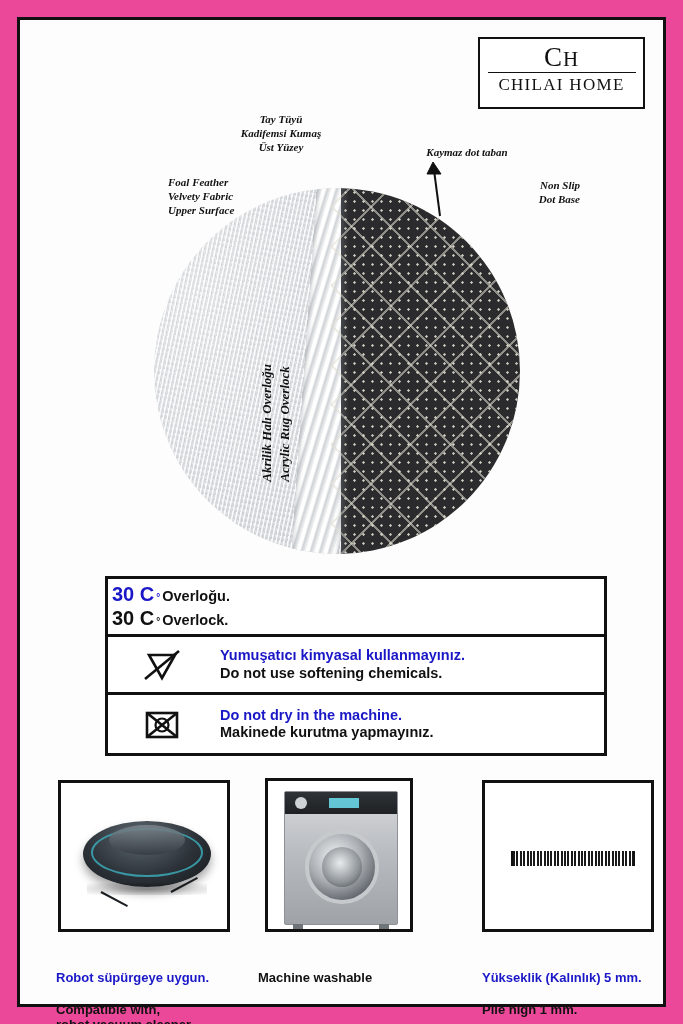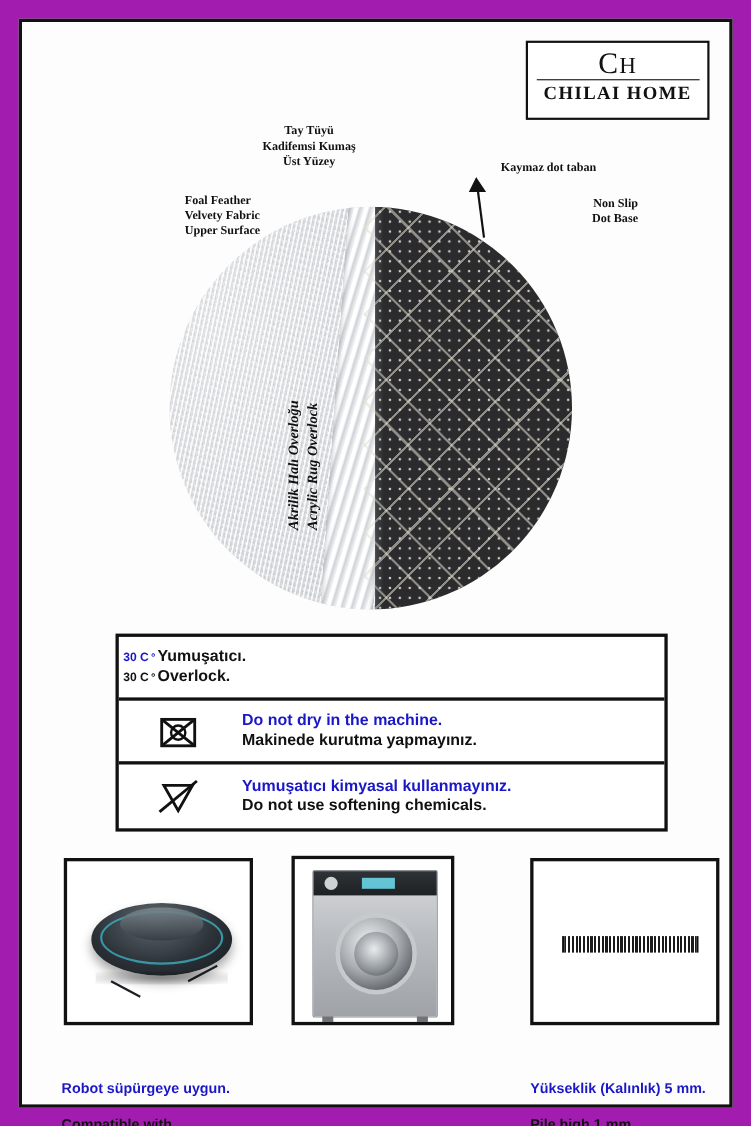--- a/index.html
+++ b/index.html
@@ -11,21 +11,21 @@
     width: 683px;
     height: 1024px;
     font-family: "Liberation Sans", sans-serif;
     overflow: hidden;
   }
   .page {
     position: absolute;
     left: 0; top: 0;
     width: 683px;
     height: 1024px;
-    background: #a21caf;
+    background: #ec4899;
   }
   .sheet {
     position: absolute;
     left: 17px;
     top: 17px;
     width: 649px;
     height: 990px;
     background: #fdfdfd;
     border: 3px solid #111;
     box-sizing: border-box;
@@ -58,36 +58,36 @@
     width: 148px;
     height: 1px;
     background: #111;
     margin: 1px auto 2px auto;
   }
   .logo-name {
     font-family: "Liberation Serif", serif;
     font-size: 17px;
     letter-spacing: 1.3px;
     color: #111;
-    font-weight: bold;
   }
 
   
   .callout {
     position: absolute;
     font-family: "Liberation Serif", serif;
     font-size: 11px;
+    font-style: italic;
     font-weight: bold;
     color: #111;
     line-height: 1.28;
     white-space: pre-line;
   }
   .c-top { left: 196px; top: 92px; width: 130px; text-align: center; }
   .c-left { left: 148px; top: 155px; width: 110px; text-align: left; }
-  .c-right-top { left: 372px; top: 125px; width: 150px; text-align: right; }
+  .c-right-top { left: 372px; top: 125px; width: 150px; text-align: center; }
   .c-right-sub { left: 450px; top: 158px; width: 110px; text-align: right; }
 
   
   .arrow {
     position: absolute;
     stroke: #111;
     fill: none;
   }
 
   
@@ -212,21 +212,21 @@
     color: #111;
     font-size: 14.5px;
     font-weight: bold;
     font-family: "Liberation Sans", sans-serif;
   }
   .wash-line {
     display: flex;
     align-items: baseline;
   }
   .wash-deg {
-    font-size: 11px;
+    font-size: 20px;
     font-weight: bold;
   }
   .deg-dot {
     font-size: 10px;
     vertical-align: super;
     margin: 0 2px;
   }
 
   
   .panel {
@@ -241,21 +241,21 @@
   .p3 { left: 462px; top: 760px; width: 172px; height: 152px; }
 
   .cap {
     position: absolute;
     line-height: 1.22;
     white-space: pre-line;
     font-family: "Liberation Sans", sans-serif;
     font-size: 13px;
     font-weight: bold;
   }
-  .cap .tr { color: #1a17c7; display: block; margin-top: 12px; }
+  .cap .tr { color: #1a17c7; display: block; }
   .cap .en { color: #111; display: block; }
   .cap1 { left: 36px;  top: 934px; width: 200px; }
   .cap2 { left: 238px; top: 934px; width: 215px; }
   .cap3 { left: 462px; top: 934px; width: 200px; }
 
   
   .robot {
     position: absolute;
     left: 22px; top: 38px;
     width: 128px; height: 66px;
@@ -401,58 +401,58 @@
     <div class="vert-label">Akrilik Halı Overloğu
 Acrylic Rug Overlock</div>
 
     <div class="care">
 
       <div class="care-row">
         <div class="care-text">
           <div class="wash-line">
             <span class="care-tr wash-deg">30 C</span>
             <span class="care-tr deg-dot">°</span>
-            <span class="care-en">Yumuşatıcı.</span>
+            <span class="care-en">Overloğu.</span>
           </div>
           <div class="wash-line">
             <span class="care-en wash-deg">30 C</span>
             <span class="care-en deg-dot">°</span>
             <span class="care-en">Overlock.</span>
           </div>
+        </div>
+      </div>
+
+      <div class="care-row">
+        <div class="care-icon">
+          <svg width="46" height="40" viewBox="0 0 46 40">
+            <path d="M10 10 L36 10 L23 33 Z" fill="none" stroke="#111" stroke-width="2.6"></path>
+            <line x1="6" y1="34" x2="40" y2="6" stroke="#111" stroke-width="2.6"></line>
+          </svg>
+        </div>
+        <div class="care-text">
+          <div class="care-tr">Yumuşatıcı kimyasal kullanmayınız.</div>
+          <div class="care-en">Do not use softening chemicals.</div>
         </div>
       </div>
 
       <div class="care-row">
         <div class="care-icon">
           <svg width="44" height="40" viewBox="0 0 44 40">
             <rect x="7" y="9" width="30" height="24" fill="none" stroke="#111" stroke-width="2.6"></rect>
             <line x1="7" y1="9" x2="37" y2="33" stroke="#111" stroke-width="2.6"></line>
             <line x1="37" y1="9" x2="7" y2="33" stroke="#111" stroke-width="2.6"></line>
             <circle cx="22" cy="21" r="6.5" fill="none" stroke="#111" stroke-width="2.2"></circle>
           </svg>
         </div>
         <div class="care-text">
           <div class="care-tr">Do not dry in the machine.</div>
           <div class="care-en">Makinede kurutma yapmayınız.</div>
         </div>
       </div>
 
-      <div class="care-row">
-        <div class="care-icon">
-          <svg width="46" height="40" viewBox="0 0 46 40">
-            <path d="M10 10 L36 10 L23 33 Z" fill="none" stroke="#111" stroke-width="2.6"></path>
-            <line x1="6" y1="34" x2="40" y2="6" stroke="#111" stroke-width="2.6"></line>
-          </svg>
-        </div>
-        <div class="care-text">
-          <div class="care-tr">Yumuşatıcı kimyasal kullanmayınız.</div>
-          <div class="care-en">Do not use softening chemicals.</div>
-        </div>
-      </div>
-
     </div>
 
     <div class="panel p1">
       <div class="robot">
         <div class="robot-ring"></div>
         <div class="robot-top"></div>
       </div>
       <div class="brush" style="left:40px; top:108px; width:30px; transform: rotate(28deg);"></div>
       <div class="brush" style="left:110px; top:108px; width:30px; transform: rotate(-28deg);"></div>
       <div class="robot-shadow"></div>
@@ -475,20 +475,21 @@
     <div class="panel p3">
       <div class="pile"></div>
     </div>
 
     <div class="cap cap1">
       <span class="tr">Robot süpürgeye uygun.</span>
       <span class="en">Compatible with,
 robot vacuum cleaner.</span>
     </div>
     <div class="cap cap2">
+      <span class="en">Machine washable</span>
     </div>
     <div class="cap cap3">
       <span class="tr">Yükseklik (Kalınlık) 5 mm.</span>
       <span class="en">Pile high 1 mm.</span>
     </div>
 
   </div>
 </div>
 
 </body></html>

